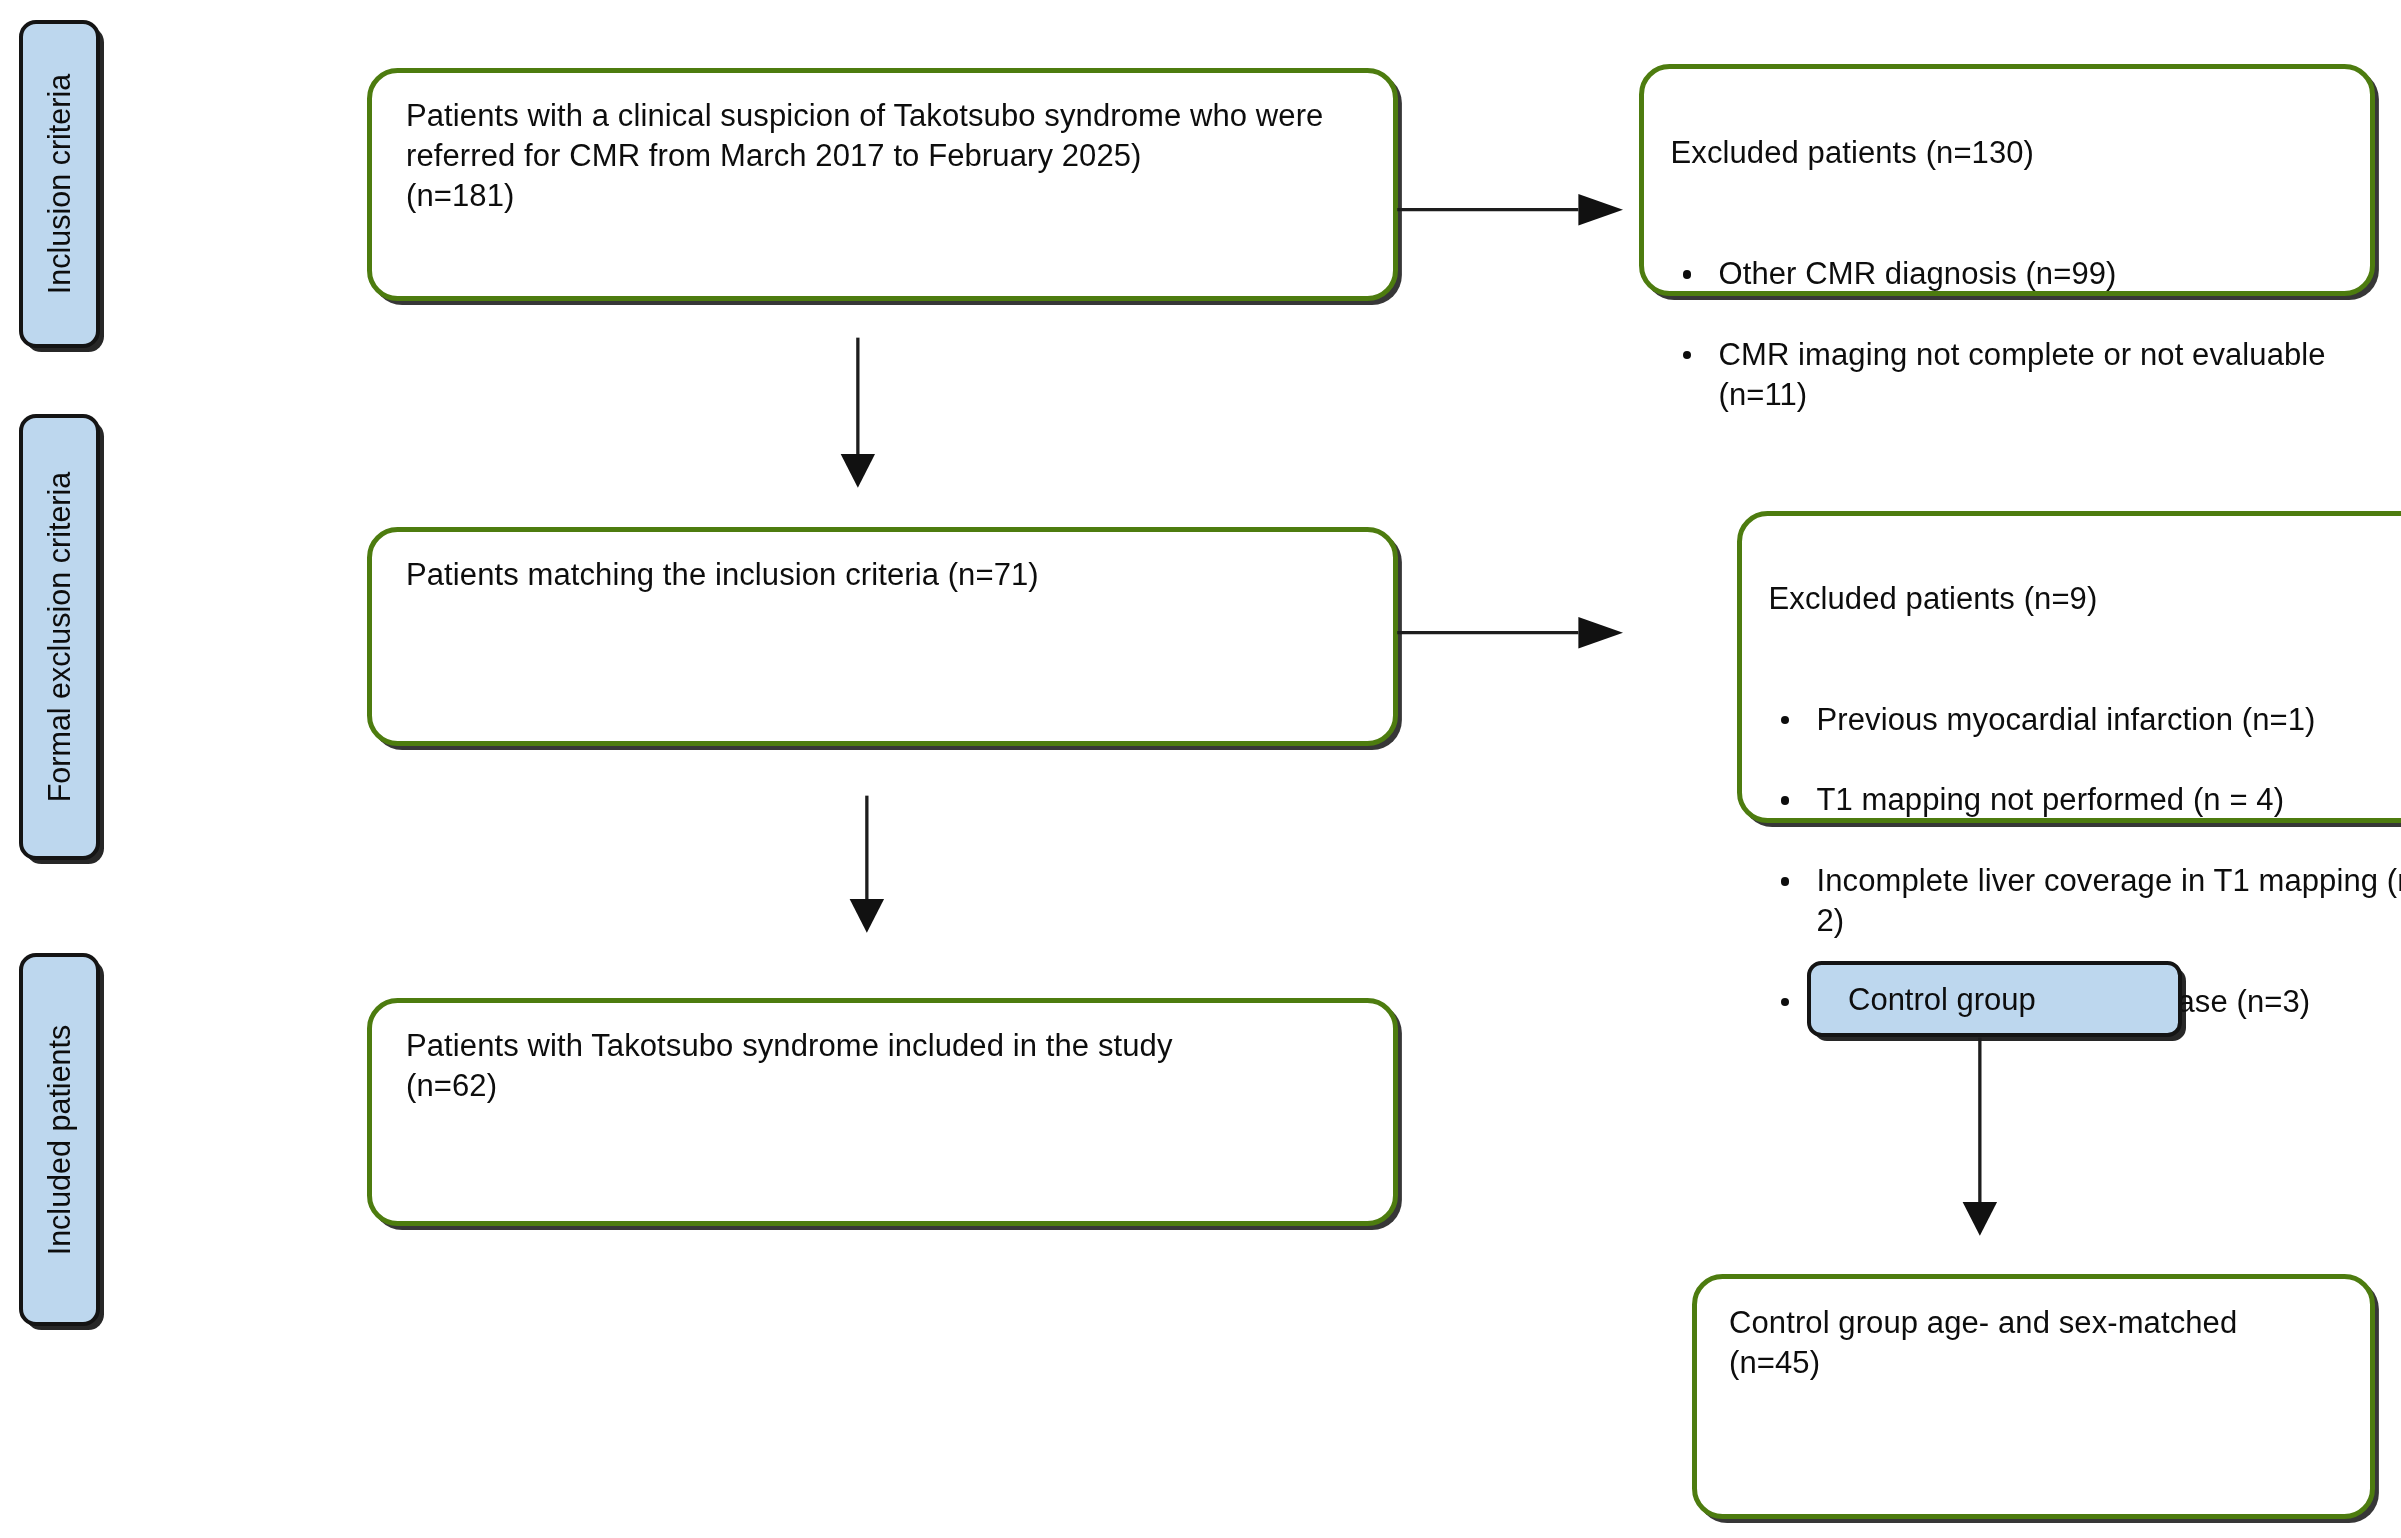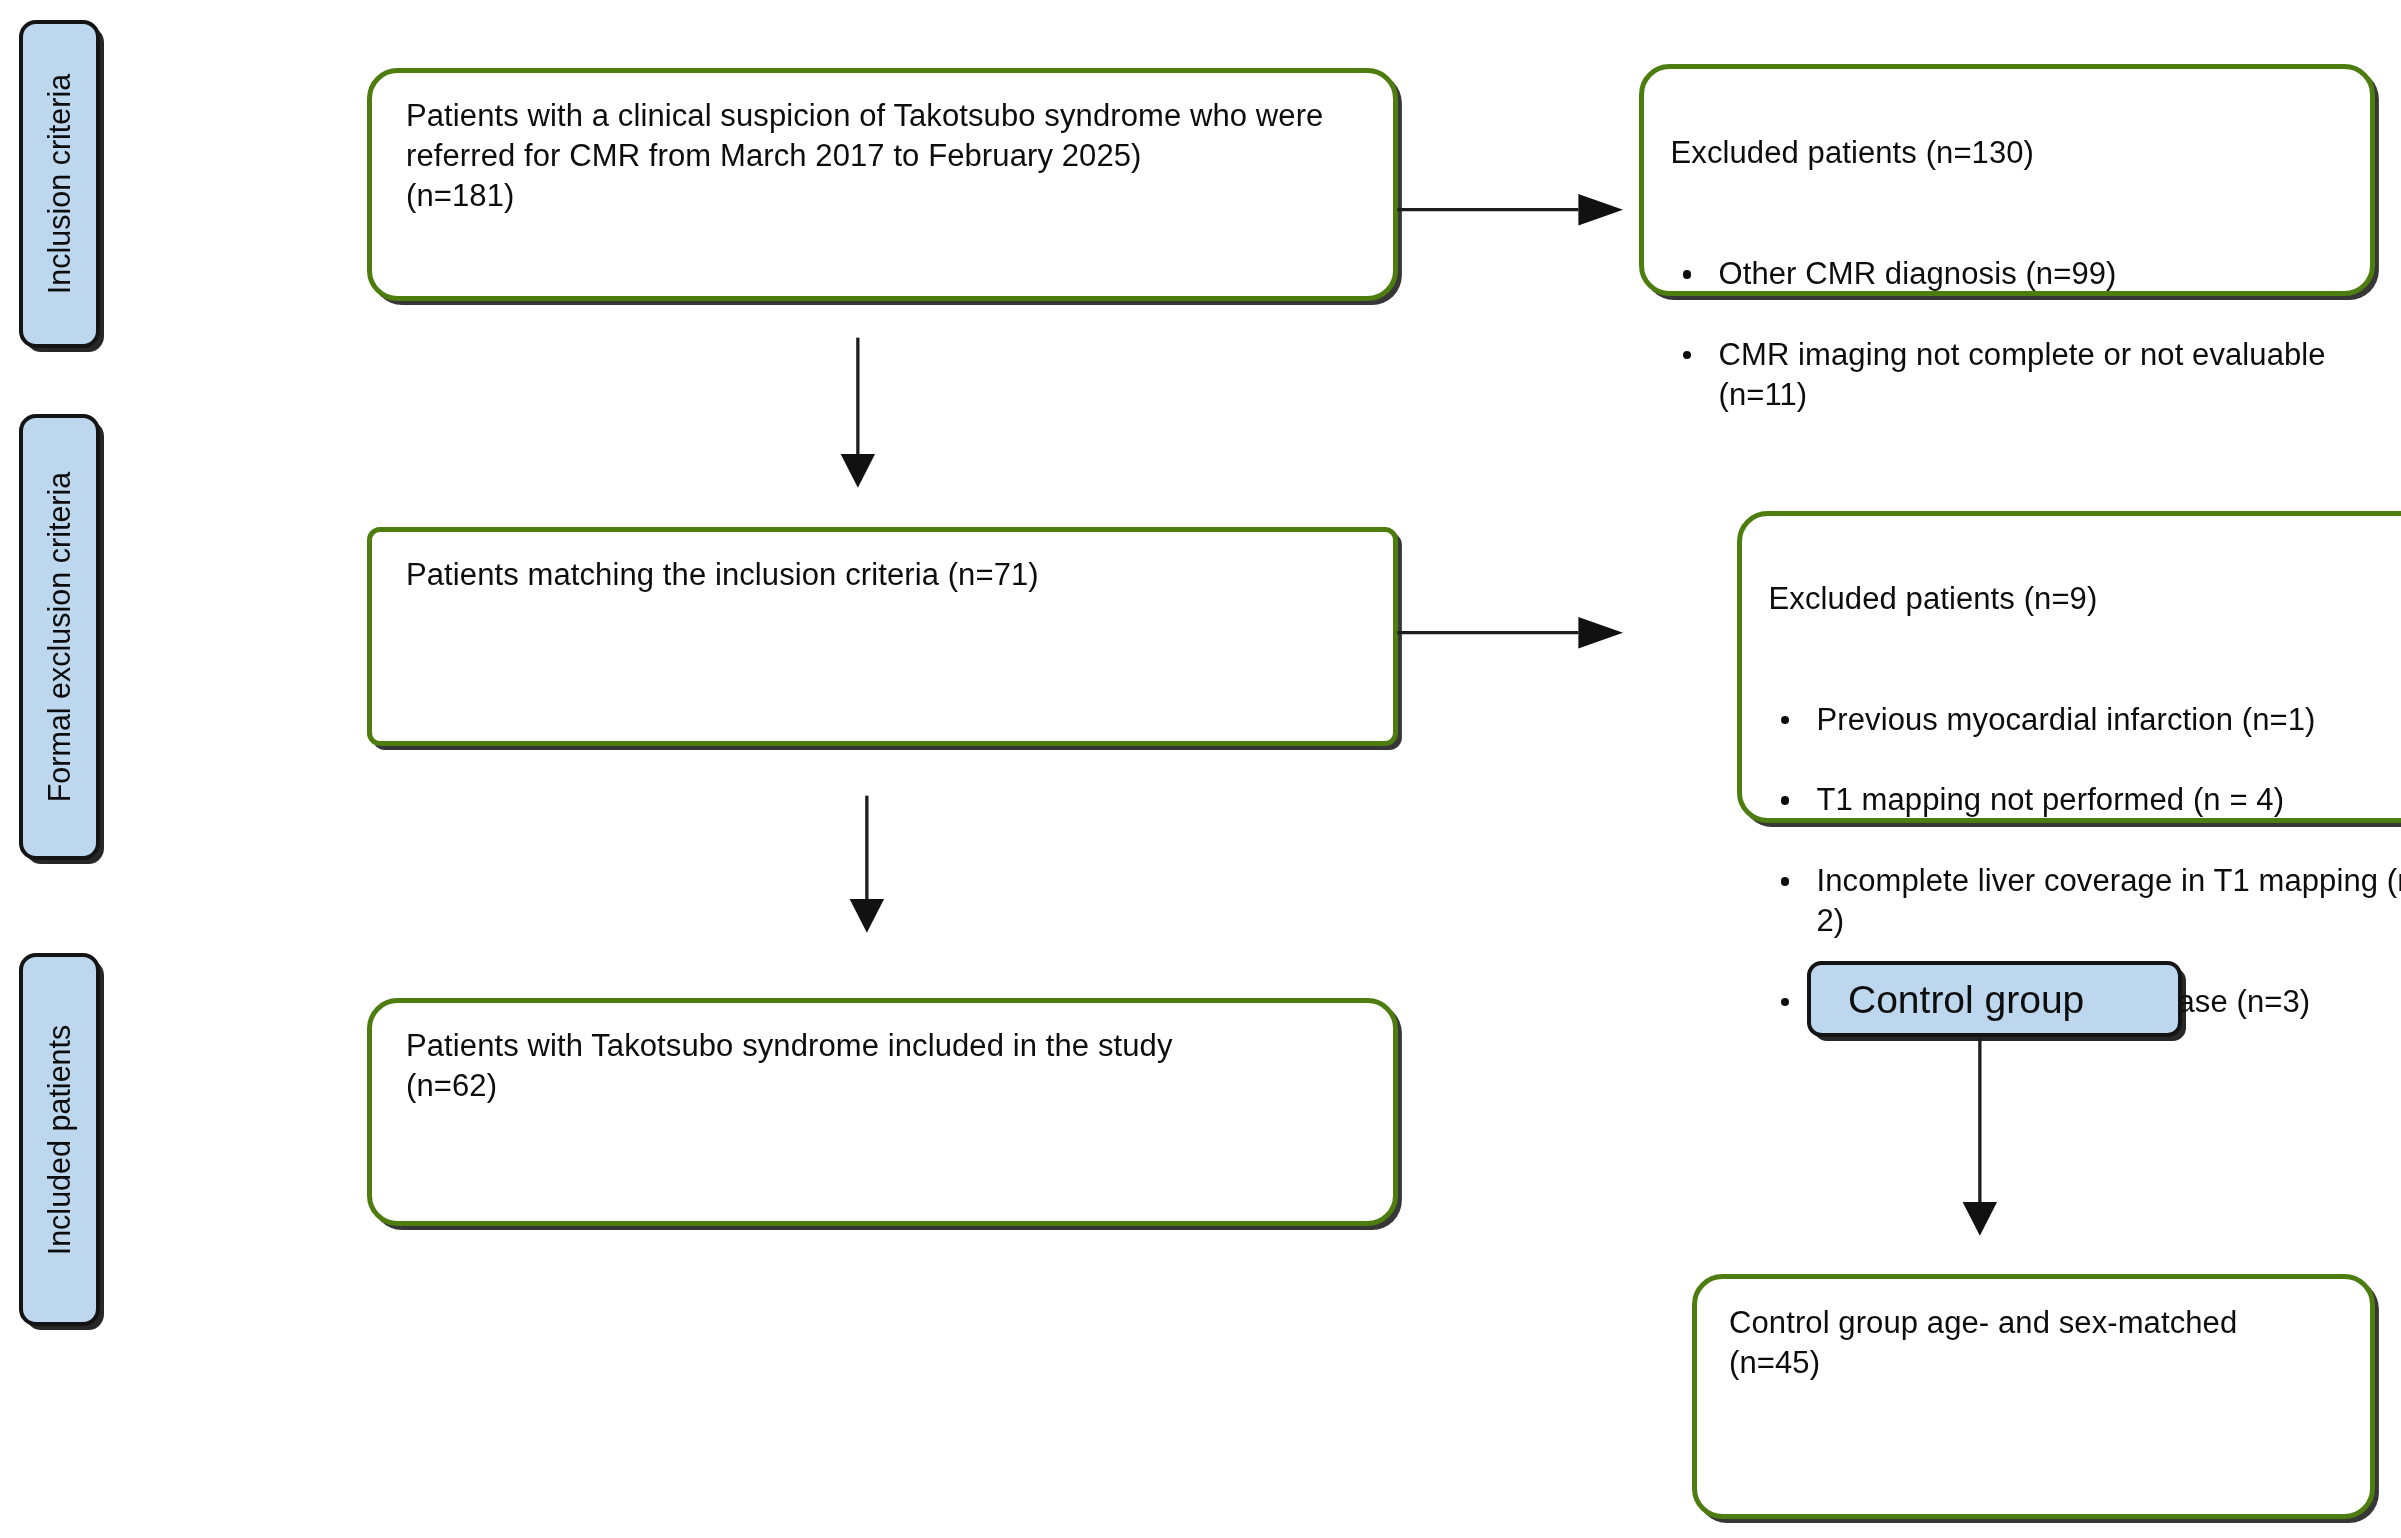--- a/index.html
+++ b/index.html
@@ -63,21 +63,21 @@
     position: absolute;
     box-sizing: border-box;
     border: 4.6px solid #141414;
     border-radius: 14.6px;
     background: #bdd7ee;
     box-shadow: 5.3px 5.3px 0 -1.3px rgba(15,15,15,0.9);
     display: flex;
     align-items: center;
   }
   .chip .ctxt {
-    font-size: 39px;
+    font-size: 31px;
     color: #0d0d0d;
     padding-left: 37px;
     line-height: 1;
   }
 
   
   .lead {
     display: block;
   }
   ul.bullets {
@@ -148,21 +148,21 @@
   <svg class="conn" style="left:1392px; top:190px;" width="252" height="42" viewBox="0 0 380 64">
     <line x1="6" y1="30" x2="282" y2="30"></line>
     <polygon points="282,6 350,30 282,54"></polygon>
   </svg>
 
   <svg class="conn" style="left:834px; top:335px;" width="53" height="156" viewBox="0 0 80 236">
     <line x1="36" y1="4" x2="36" y2="182"></line>
     <polygon points="10,180 62,180 36,231"></polygon>
   </svg>
 
-  <div class="node" style="left:367px; top:527px; width:1031px; height:219px;border-radius:13px;">
+  <div class="node" style="left:367px; top:527px; width:1031px; height:219px;">
     <div class="txt">Patients matching the inclusion criteria (n=71)</div>
   </div>
 
   <div class="node" style="left:1737px; top:511px; width:736px; height:312px;">
     <div class="txt" style="left:26.5px; right:17px; top:22.5px;">
       <span class="lead">Excluded patients (n=9)</span>
       <ul class="bullets">
         <li><span class="dot"></span><span>Previous myocardial infarction (n=1)</span></li>
         <li><span class="dot"></span><span>T1 mapping not performed (n = 4)</span></li>
         <li><span class="dot"></span><span>Incomplete liver coverage in T1 mapping (n = 2)</span></li>

